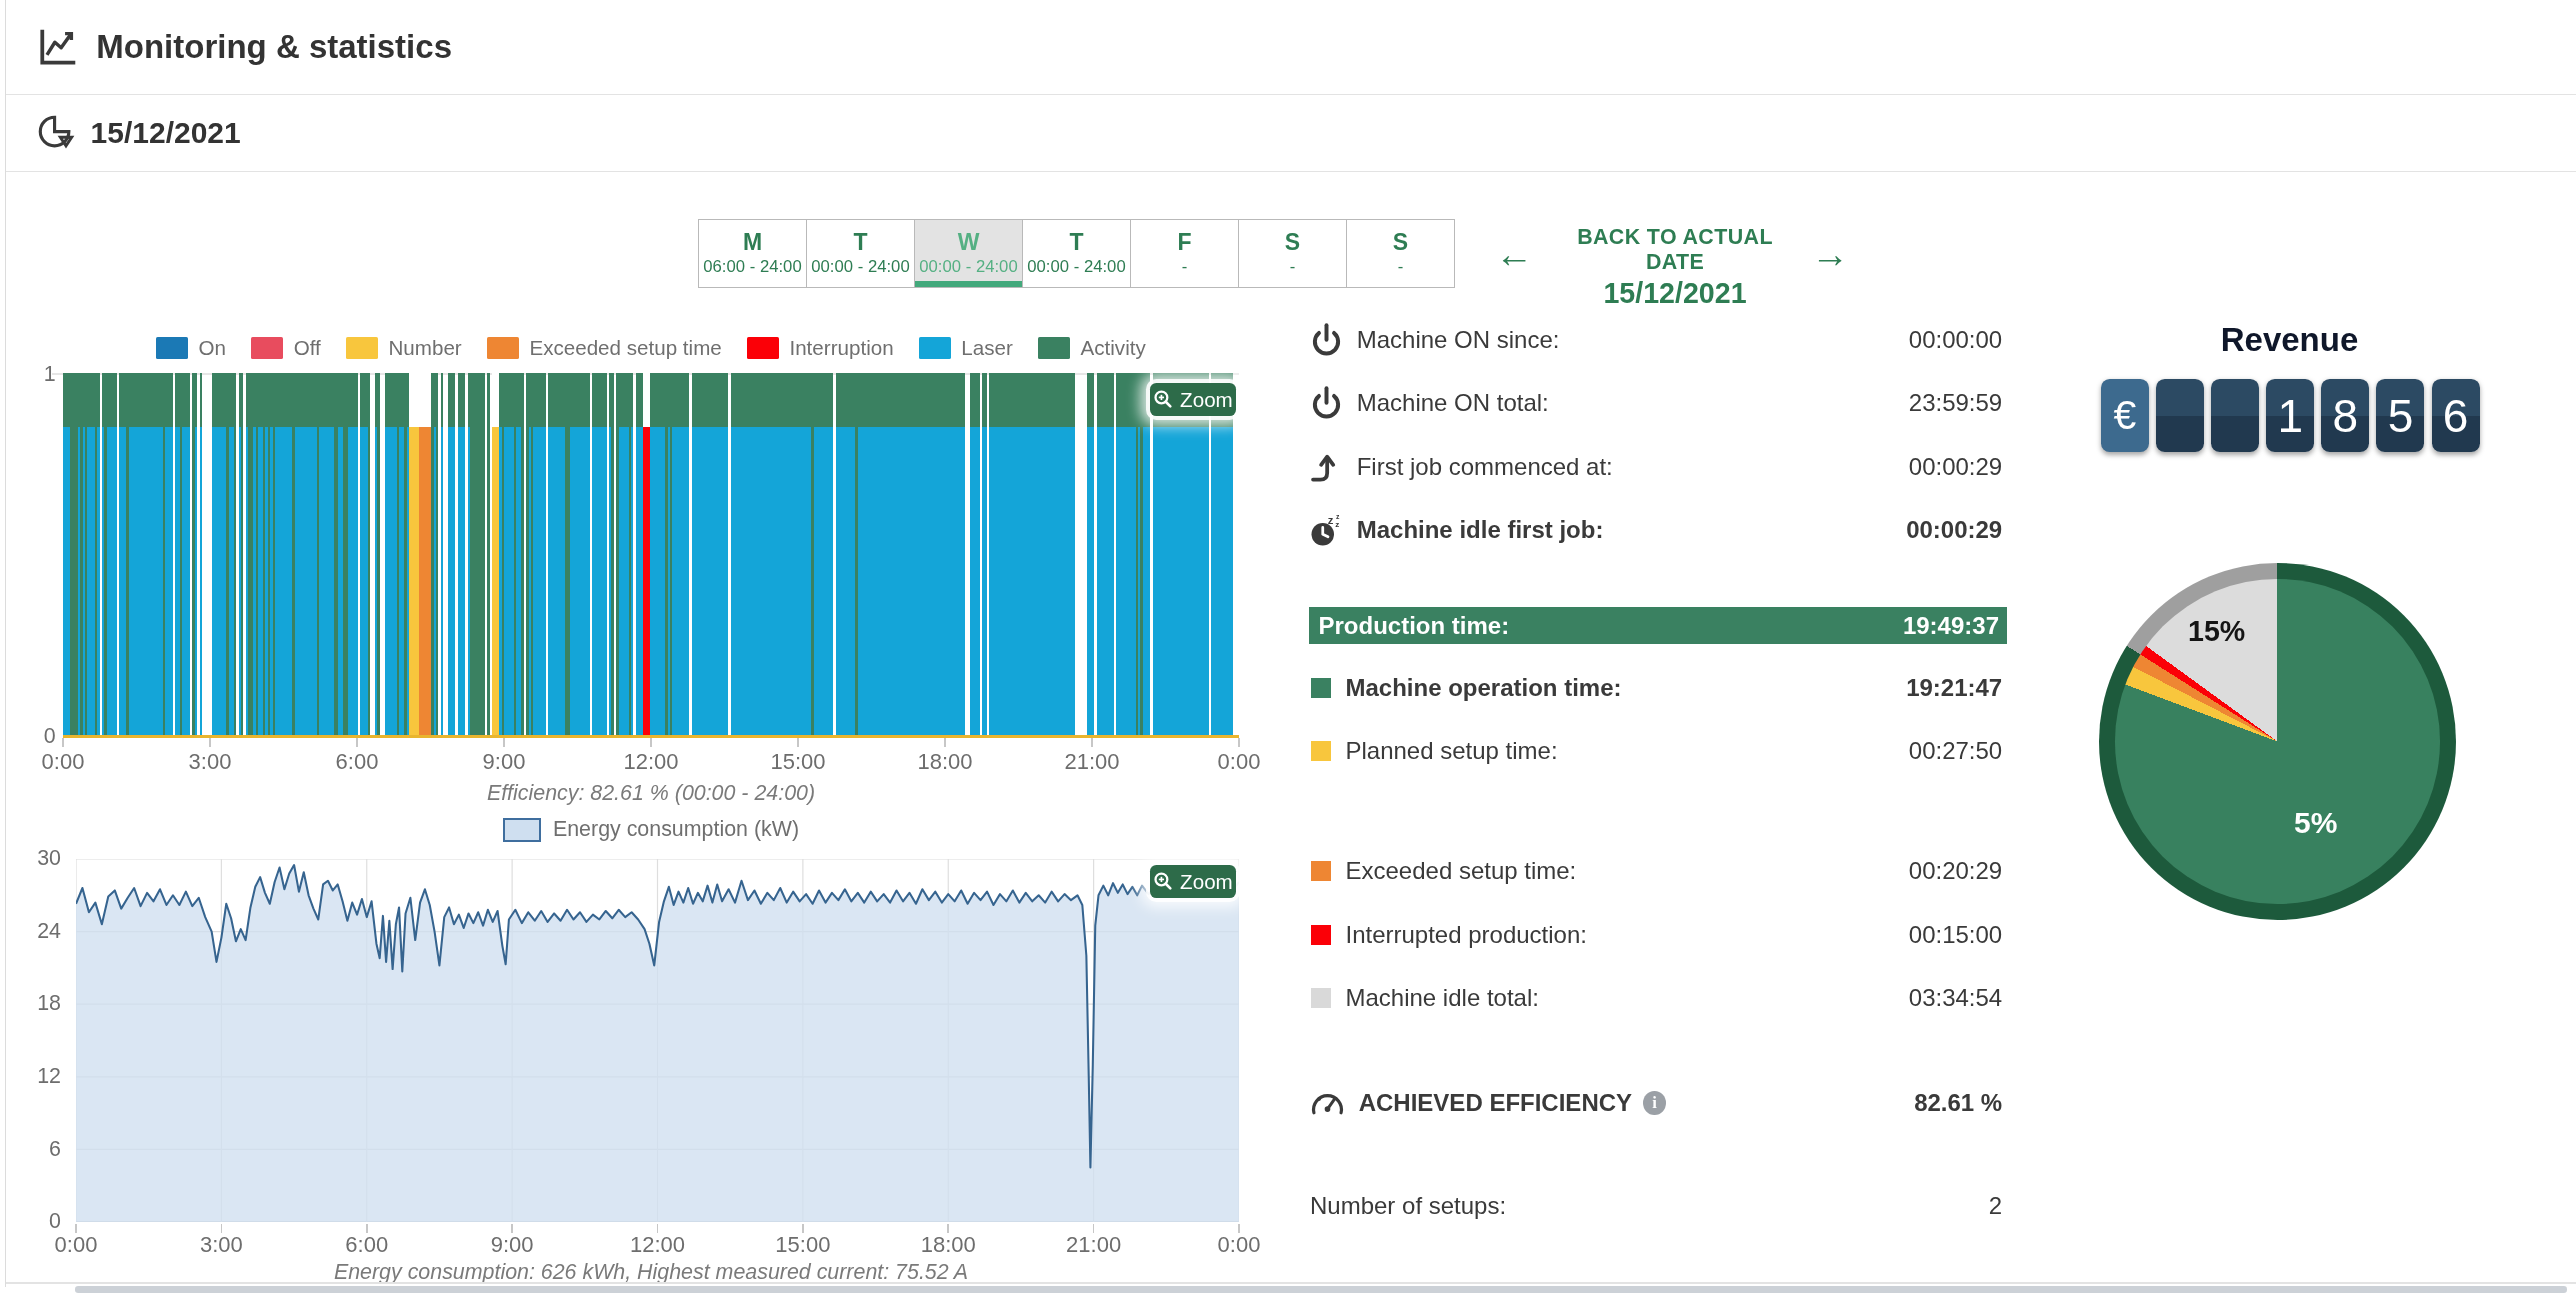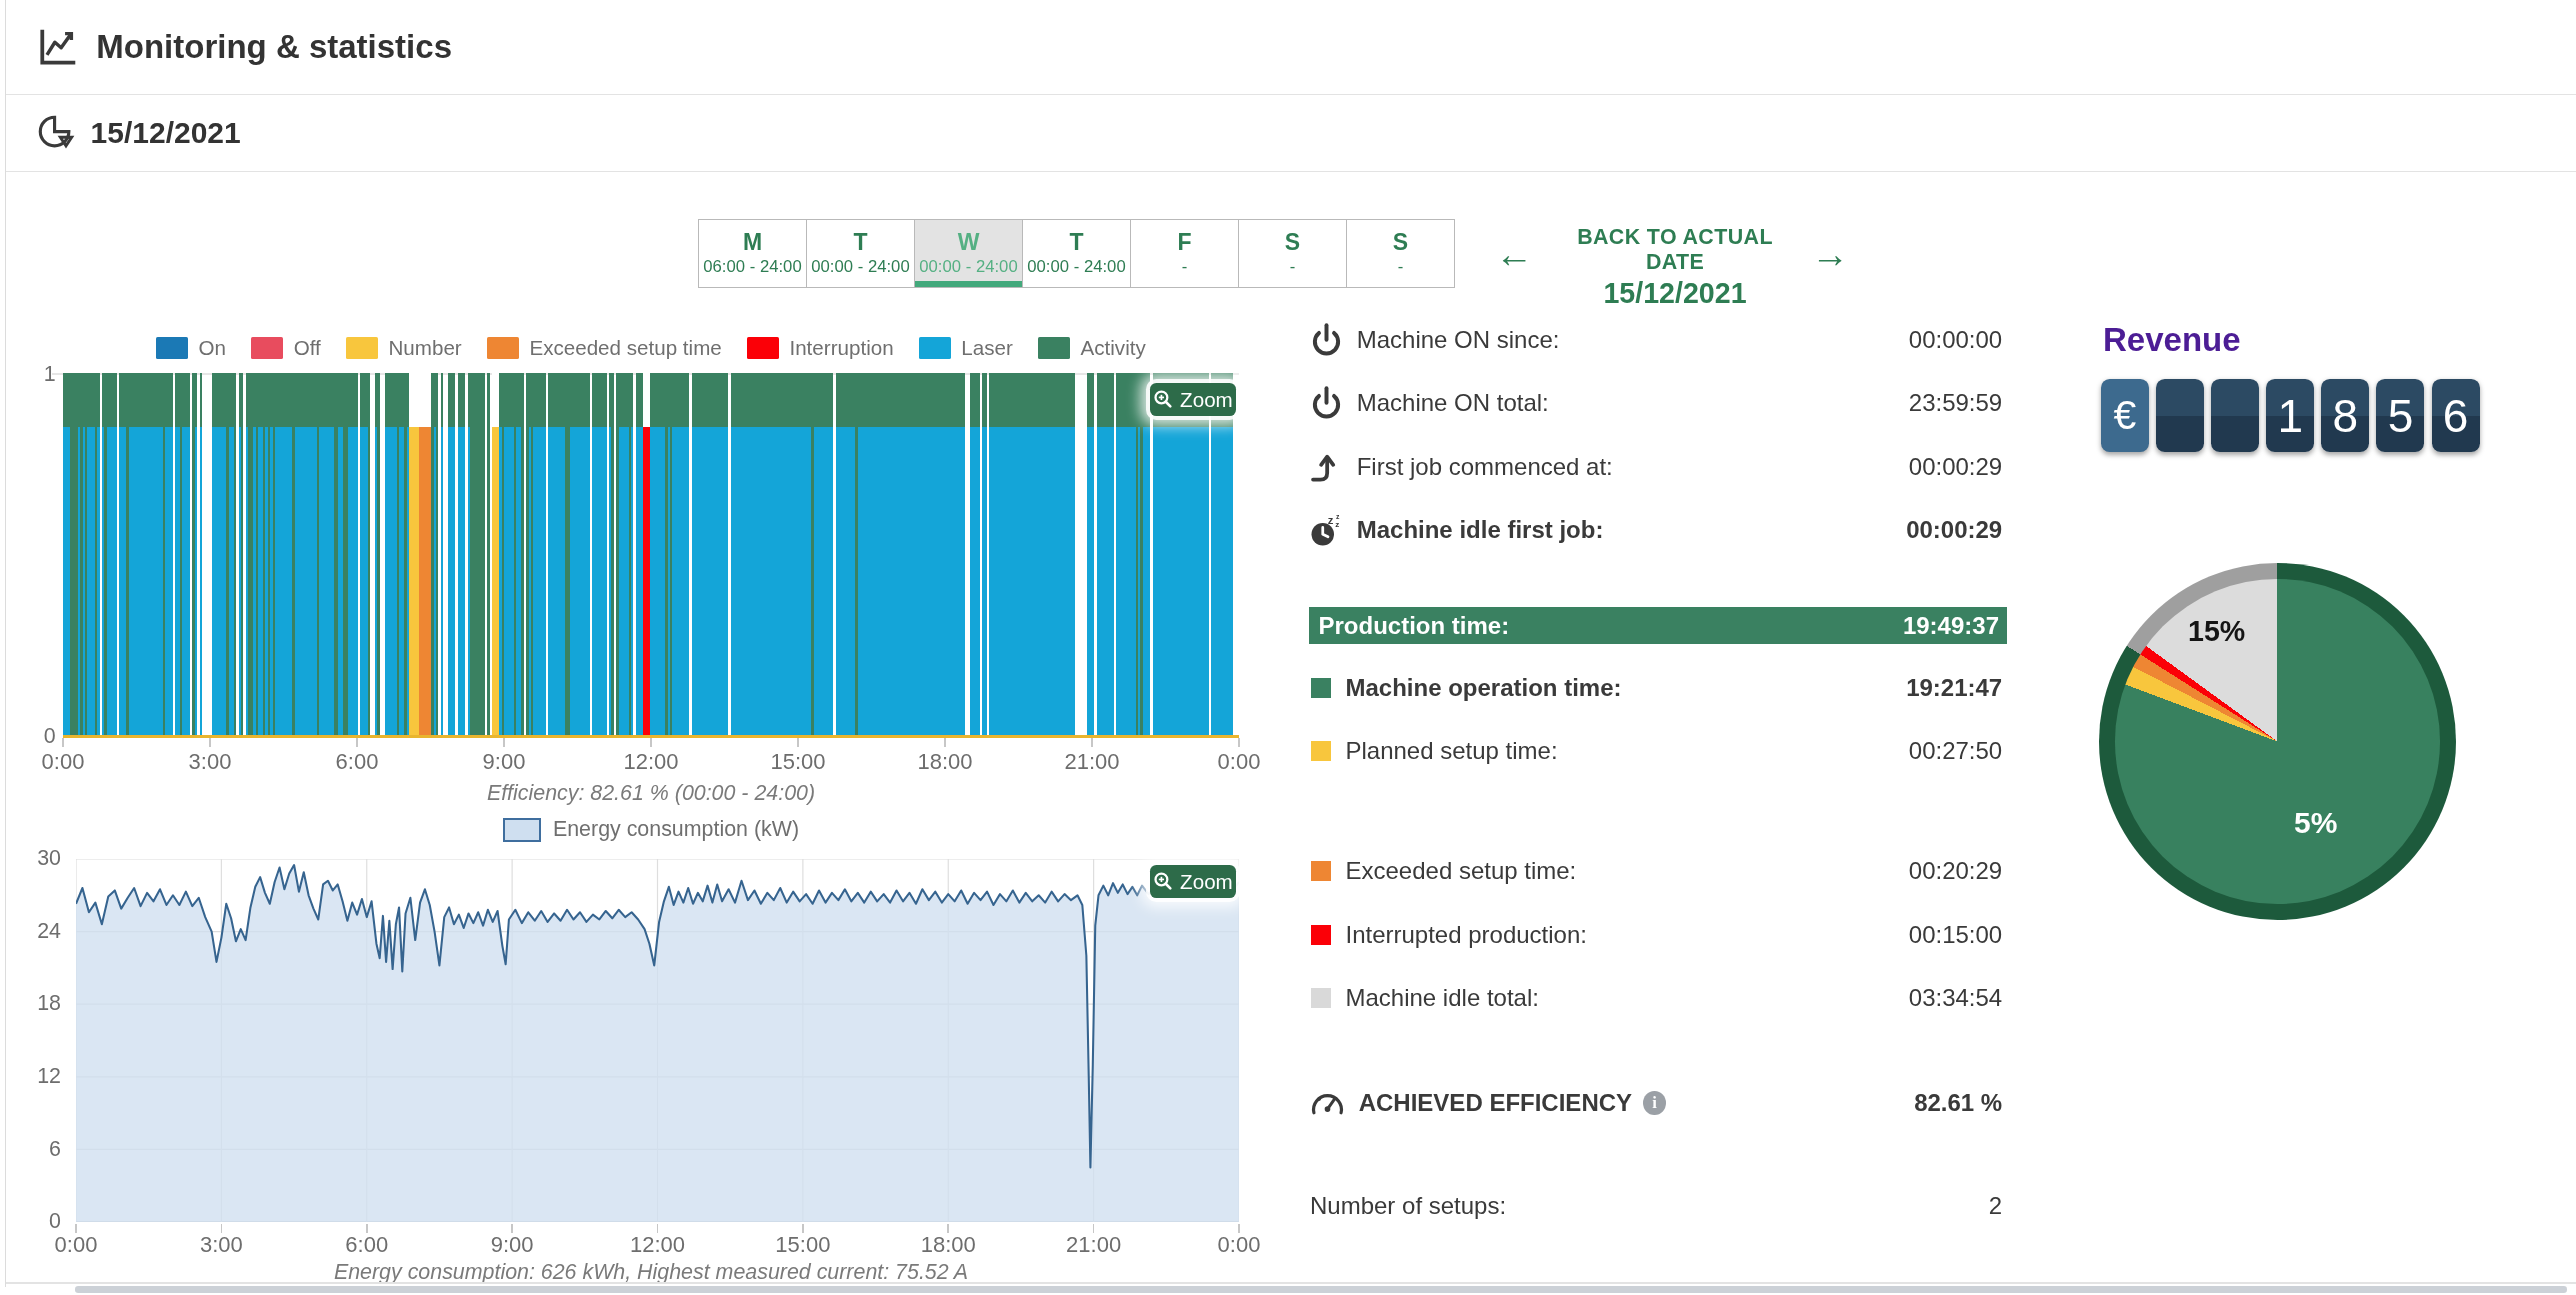--- a/index.html
+++ b/index.html
@@ -72,21 +72,21 @@
   .sw{width:20.6px;height:20.6px;flex:0 0 auto;margin:0 14.3px 0 1.6px;}
   .shead{position:absolute;left:0;right:0;height:37px;display:flex;align-items:center;color:#fff;font-weight:bold;font-size:24px;padding:0;}
   .shead .lbl{margin-left:9.5px;}
   .shead .val{position:absolute;right:8px;font-weight:bold;}
   .eff-ico{width:37px;height:33px;margin-right:12.7px;}
   .info-i{display:inline-flex;width:23px;height:24.6px;border-radius:50%;background:#9ba0a6;color:#fff;
           align-items:center;justify-content:center;font-size:16.7px;font-weight:bold;margin-left:11px;
           font-family:"Liberation Serif",serif;cursor:pointer;}
 
   
-  .rev-title{position:absolute;left:2103px;top:321px;width:373px;text-align:left;font-size:33px;font-weight:bold;color:#4c1d95;}
+  .rev-title{position:absolute;left:2103px;top:321px;width:373px;text-align:center;font-size:33px;font-weight:bold;color:#0f172a;}
   .tiles{position:absolute;left:2101px;top:379px;display:flex;gap:7.1px;}
   .tile{width:48px;height:73px;border-radius:8.7px;display:flex;align-items:center;justify-content:center;
         color:#fff;font-size:46px;box-shadow:0 2.4px 5.6px rgba(0,0,0,.35);
         background:linear-gradient(180deg,#2c4a63 0%,#2c4a63 50%,#21394f 50%,#21394f 100%);}
   .tile.cur{background:#3d6a8e;font-size:41px;}
 
   
   .pie-wrap{position:absolute;left:2099px;top:563px;width:357px;height:357px;}
   .pie-ring{position:absolute;inset:0;border-radius:50%;}
   .pie-inner{position:absolute;inset:16px;border-radius:50%;}

